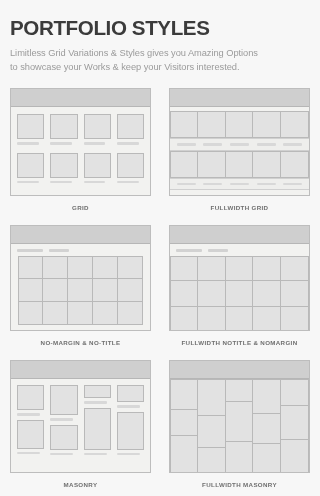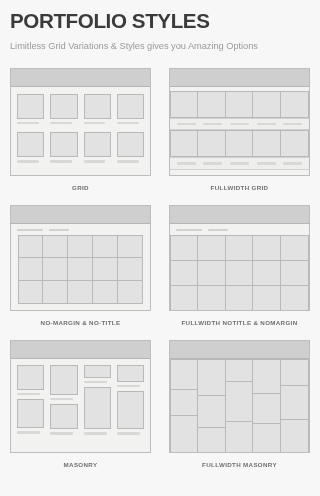--- a/index.html
+++ b/index.html
@@ -16,21 +16,21 @@
   .page {
     width: 320px;
     height: 496px;
     box-sizing: border-box;
     padding: 0 10px;
     position: relative;
   }
 
   
   .header {
-    padding-top: 9px;
+    padding-top: 16px;
   }
   .page-title {
     font-size: 21px;
     line-height: 24px;
     font-weight: bold;
     letter-spacing: -0.4px;
     color: #3b3b3b;
     margin: 0 0 7px 0;
     font-stretch: condensed;
     transform: scaleX(0.98);
@@ -207,20 +207,21 @@
 </style>
 </head>
 <body>
 
 <div class="page">
 
   <div class="header">
     <h1 class="page-title">PORTFOLIO STYLES</h1>
     <p class="page-subtitle">
       <span>Limitless Grid Variations &amp; Styles gives you Amazing Options</span><br>
+      <span>to showcase your Works &amp; keep your Visitors interested.</span>
     </p>
   </div>
 
   <div class="cards">
 
     <div class="card-cell">
       <div class="mock mock-h1">
         <div class="bar"></div>
         <div class="inner">
           <div class="grid-rows">

